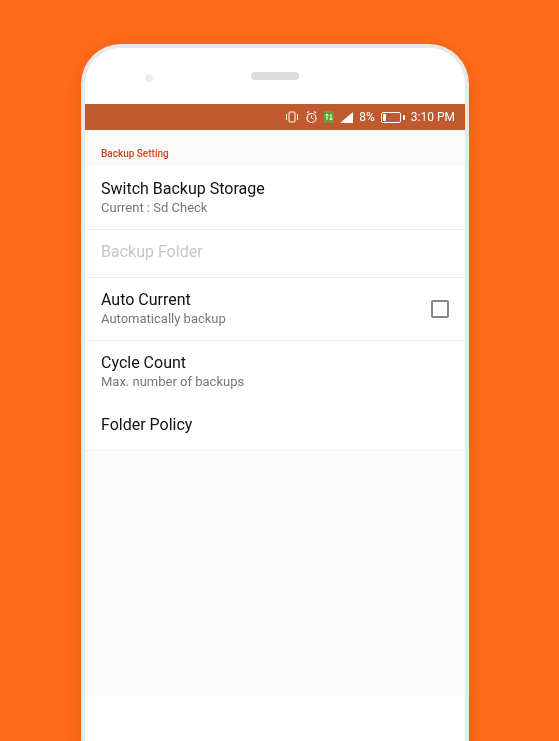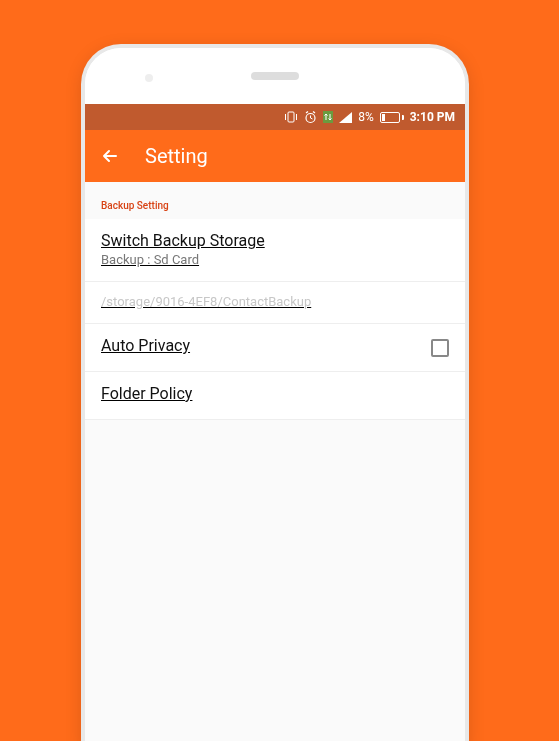--- a/index.html
+++ b/index.html
@@ -87,21 +87,20 @@
     color: #d84315;
     font-size: 10px;
     font-weight: 500;
     padding: 18px 16px 8px 16px;
   }
   .item {
     padding: 12px 16px 14px 16px;
     background: #fff;
     border-bottom: 1px solid #eee;
     position: relative;
-    text-decoration: underline;
   }
   .item-title {
     font-size: 16px;
     color: #111;
     margin-bottom: 2px;
   }
   .item-sub {
     font-size: 13px;
     color: #777;
   }
@@ -189,51 +188,48 @@
     <span class="icon">
         <span class="signal"></span>
       </span>
     <span>8%</span>
     <span class="battery">
       <span class="battery-body">
           <span class="battery-fill"></span>
         </span>
       <span class="battery-cap"></span>
     </span>
-    <span style="font-weight:700">3:10 PM</span>
+    <span style="font-weight:400">3:10 PM</span>
   </div>
 
-  <div class="app-bar">
-    <div class="back-arrow">
-      <svg width="20" height="20" viewBox="0 0 20 20">
-          <path d="M16 10 H4 M4 10 L9 5 M4 10 L9 15" stroke="#fff" stroke-width="2" fill="none" stroke-linecap="round" stroke-linejoin="round"></path>
-        </svg>
-    </div>
-    <div class="app-title">Setting</div>
-  </div>
 
   <div class="content">
 
     <div class="section-header">Backup Setting</div>
 
     <div class="item">
       <div class="item-title">Switch Backup Storage</div>
-      <div class="item-sub">Backup : Sd Card</div>
+      <div class="item-sub">Current : Sd Check</div>
     </div>
 
     <div class="item disabled">
-      <div class="item-sub">/storage/9016-4EF8/ContactBackup</div>
+      <div class="item-title">Backup Folder</div>
     </div>
 
     <div class="item with-check">
-      <div class="item-title">Auto Privacy</div>
+      <div class="item-title">Auto Current</div>
+      <div class="item-sub">Automatically backup</div>
       <div class="checkbox"></div>
     </div>
 
 
+    <div class="item" style="border-bottom:none">
+      <div class="item-title">Cycle Count</div>
+      <div class="item-sub">Max. number of backups</div>
+    </div>
 
 
 
     <div class="item">
       <div class="item-title">Folder Policy</div>
     </div>
 
   </div>
 </div>
 

